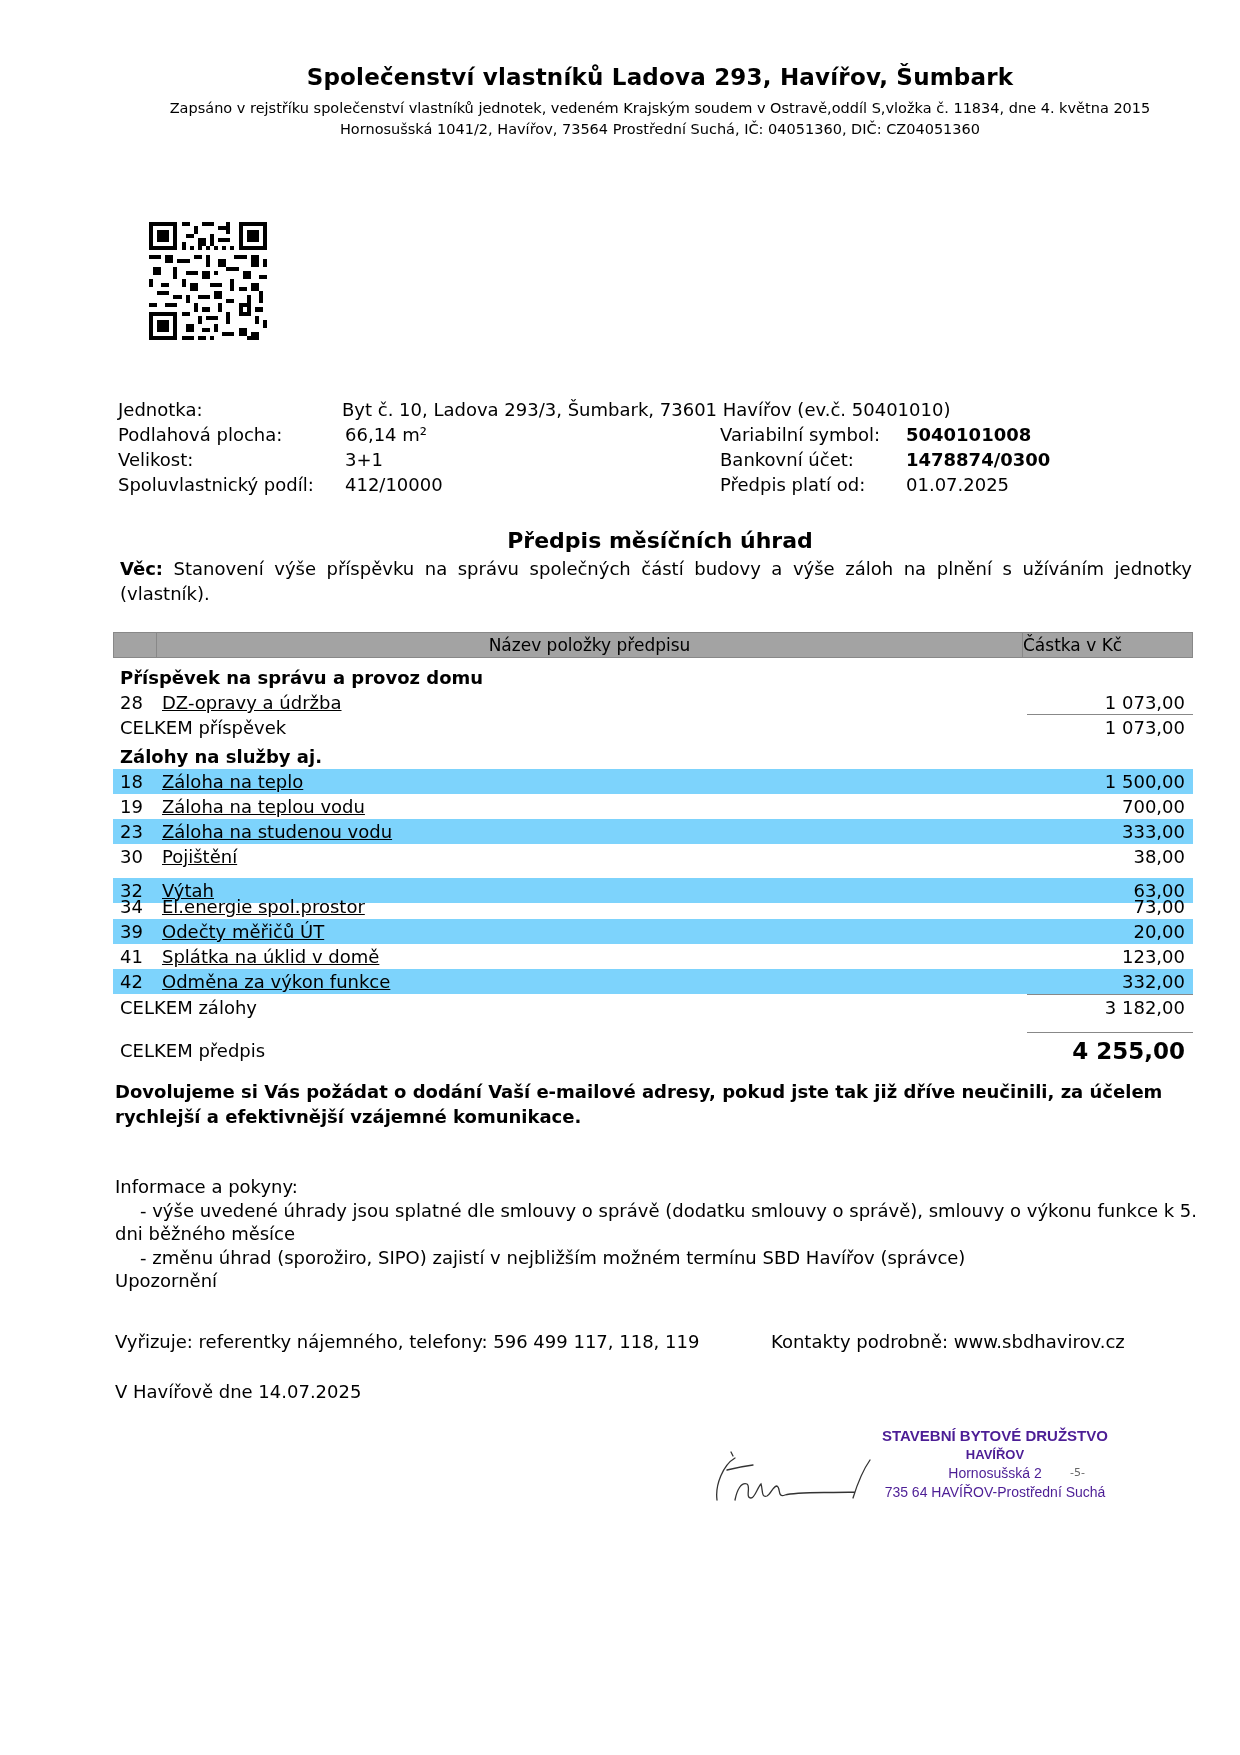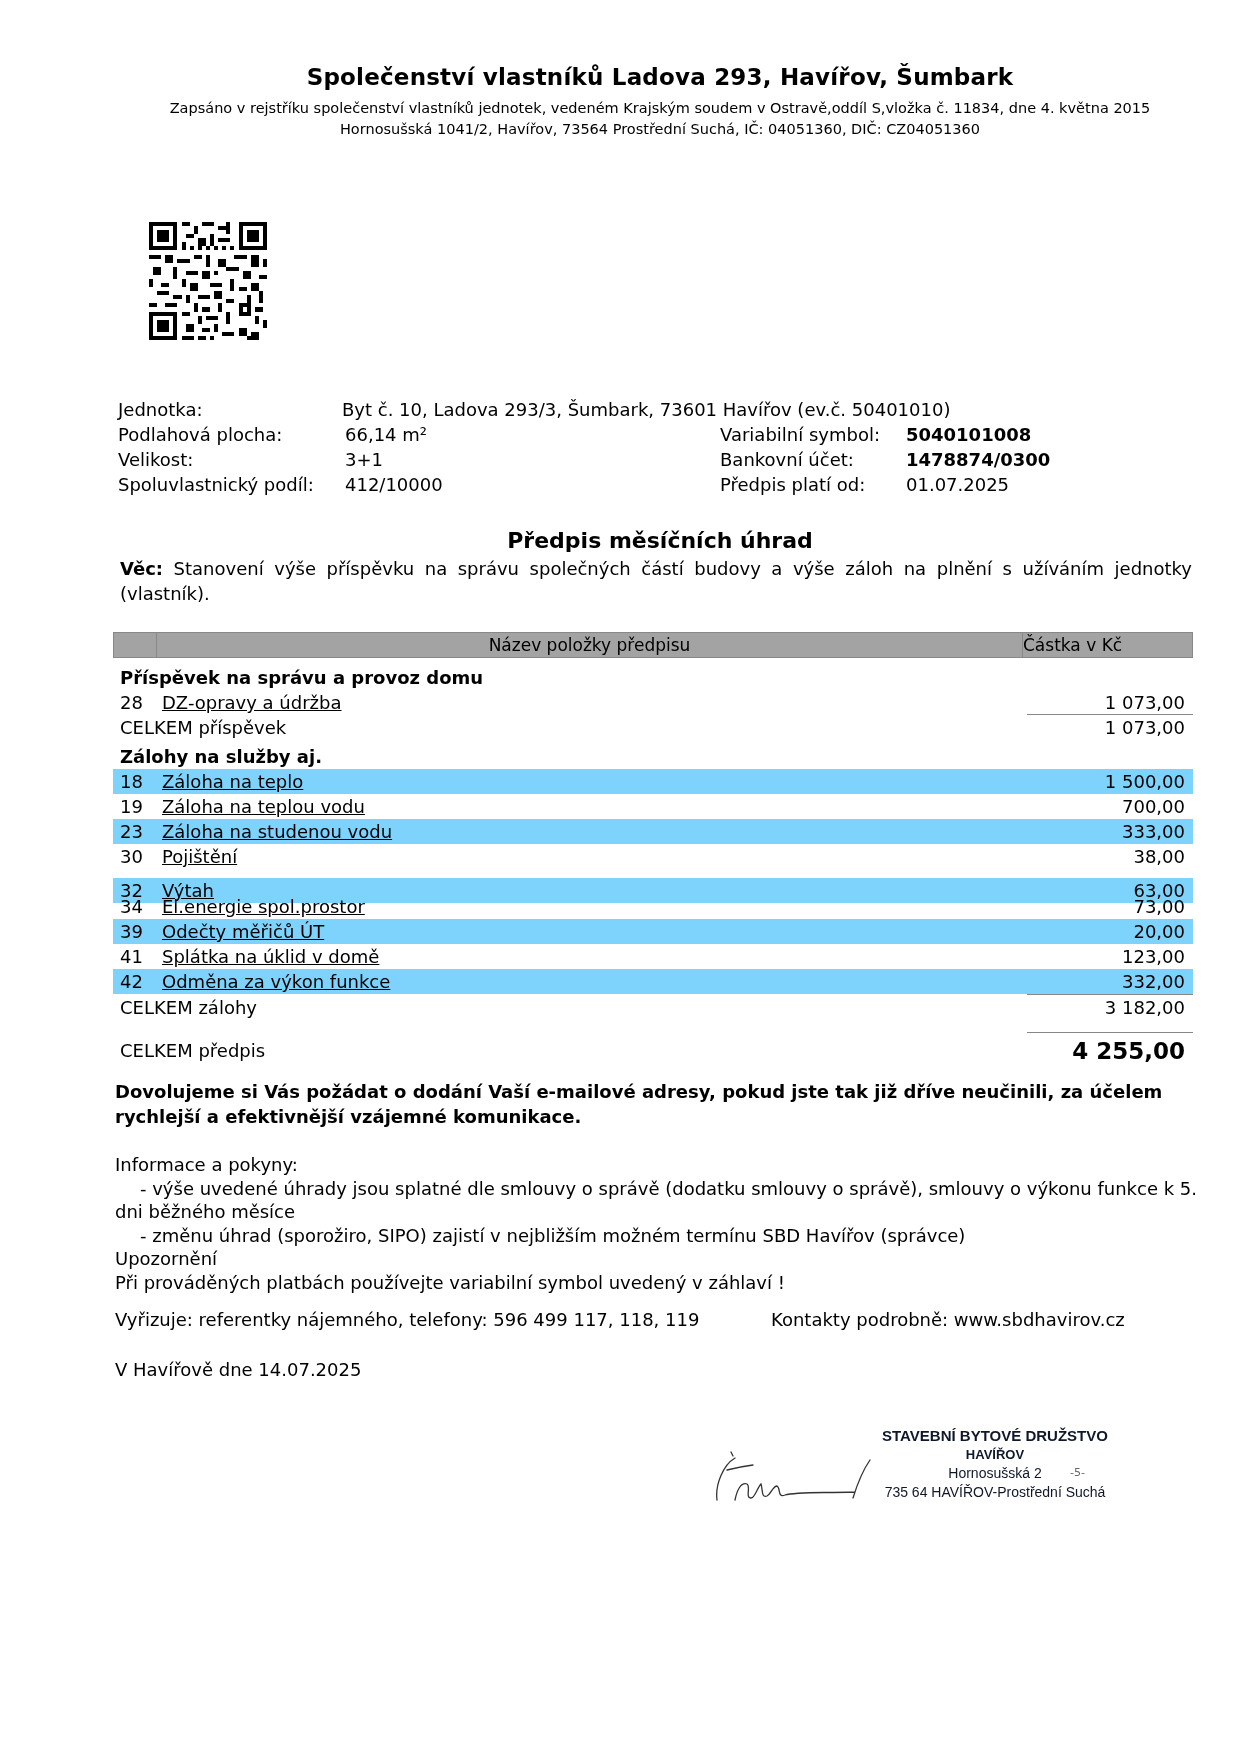--- a/index.html
+++ b/index.html
@@ -33,25 +33,25 @@
   .row.shade { background: #7dd3fc; }
   .row .num { position: absolute; left: 7px; }
   .row .name { position: absolute; left: 49px; text-decoration: underline; }
   .row .amt { position: absolute; right: 8px; }
   .row .full { position: absolute; left: 7px; }
   .sec { font-weight: bold; }
   .uline { position: absolute; left: 1027px; width: 166px; height: 0; border-top: 1px solid #888; }
   .grand .amt { font-size: 23px; font-weight: bold; }
 
   .note { left: 115px; top: 1079px; width: 1080px; font-size: 18px; line-height: 25px; font-weight: bold; }
-  .para { left: 115px; width: 1090px; font-size: 18px; line-height: 23.5px; }
+  .para { left: 115px; width: 1090px; font-size: 18px; line-height: 23.5px; margin-top: 22px; }
   .indent { padding-left: 25px; }
 
   .stamp { left: 700px; top: 1420px; width: 440px; height: 110px; }
-  .stamp-text { position: absolute; left: 160px; top: 6px; width: 270px; text-align: center; color: #0f172a; font-family: "Liberation Sans", sans-serif; font-size: 14px; line-height: 19px; }
+  .stamp-text { position: absolute; left: 160px; top: 6px; width: 270px; text-align: center; color: #4c1d95; font-family: "Liberation Sans", sans-serif; font-size: 14px; line-height: 19px; }
   .stamp-text .s1 { font-weight: bold; font-size: 15px; }
   .stamp-text .s2 { font-weight: bold; font-size: 13px; }
   .stamp-mark { position: absolute; left: 370px; top: 46px; color: #666; font-size: 11px; }
 </style>
 </head>
 <body>
 
 <div class="abs hdr-title">Společenství vlastníků Ladova 293, Havířov, Šumbark</div>
 <div class="abs hdr-line hdr-l1">Zapsáno v rejstříku společenství vlastníků jednotek, vedeném Krajským soudem v Ostravě,oddíl S,vložka č. 11834, dne 4. května 2015</div>
 <div class="abs hdr-line hdr-l2">Hornosušská 1041/2, Havířov, 73564 Prostřední Suchá, IČ: 04051360, DIČ: CZ04051360</div>
@@ -249,21 +249,20 @@
   <span class="amt">4 255,00</span>
 </div>
 
 <div class="abs note">Dovolujeme si Vás požádat o dodání Vaší e-mailové adresy, pokud jste tak již dříve neučinili, za účelem rychlejší a efektivnější vzájemné komunikace.</div>
 
 <div class="abs para" style="top:1153px">
   <div>Informace a pokyny:</div>
   <div><span class="indent"></span><span>- výše uvedené úhrady jsou splatné dle smlouvy o správě (dodatku smlouvy o správě), smlouvy o výkonu funkce k 5. dni běžného měsíce</span></div>
   <div class="indent">- změnu úhrad (sporožiro, SIPO) zajistí v nejbližším možném termínu SBD Havířov (správce)</div>
   <div>Upozornění</div>
-  <div>Při prováděných platbách používejte variabilní symbol uvedený v záhlaví !</div>
 </div>
 
 <div class="abs para" style="top:1308px">Vyřizuje: referentky nájemného, telefony: 596 499 117, 118, 119</div>
 <div class="abs para" style="top:1308px; left:771px; width:auto">Kontakty podrobně: www.sbdhavirov.cz</div>
 
 <div class="abs para" style="top:1358px">V Havířově dne 14.07.2025</div>
 
 <div class="abs stamp">
   <svg style="position:absolute; left:5px; top:20px" width="170" height="80" viewBox="0 0 170 80">
     <path d="M12 60 C 10 45, 18 25, 30 18 M 22 30 C 30 28, 40 26, 48 25 M 30 60 C 32 50, 36 42, 42 44 C 46 46, 40 58, 46 58 C 50 58, 52 48, 56 44 C 58 50, 56 58, 62 56 C 66 54, 68 46, 72 46 C 76 48, 72 58, 80 55 C 90 52, 110 53, 150 52 M 148 58 C 152 45, 158 30, 165 20 M 26 12 l 2 4" fill="none" stroke="#333" stroke-width="1.3" stroke-linecap="round"></path>

